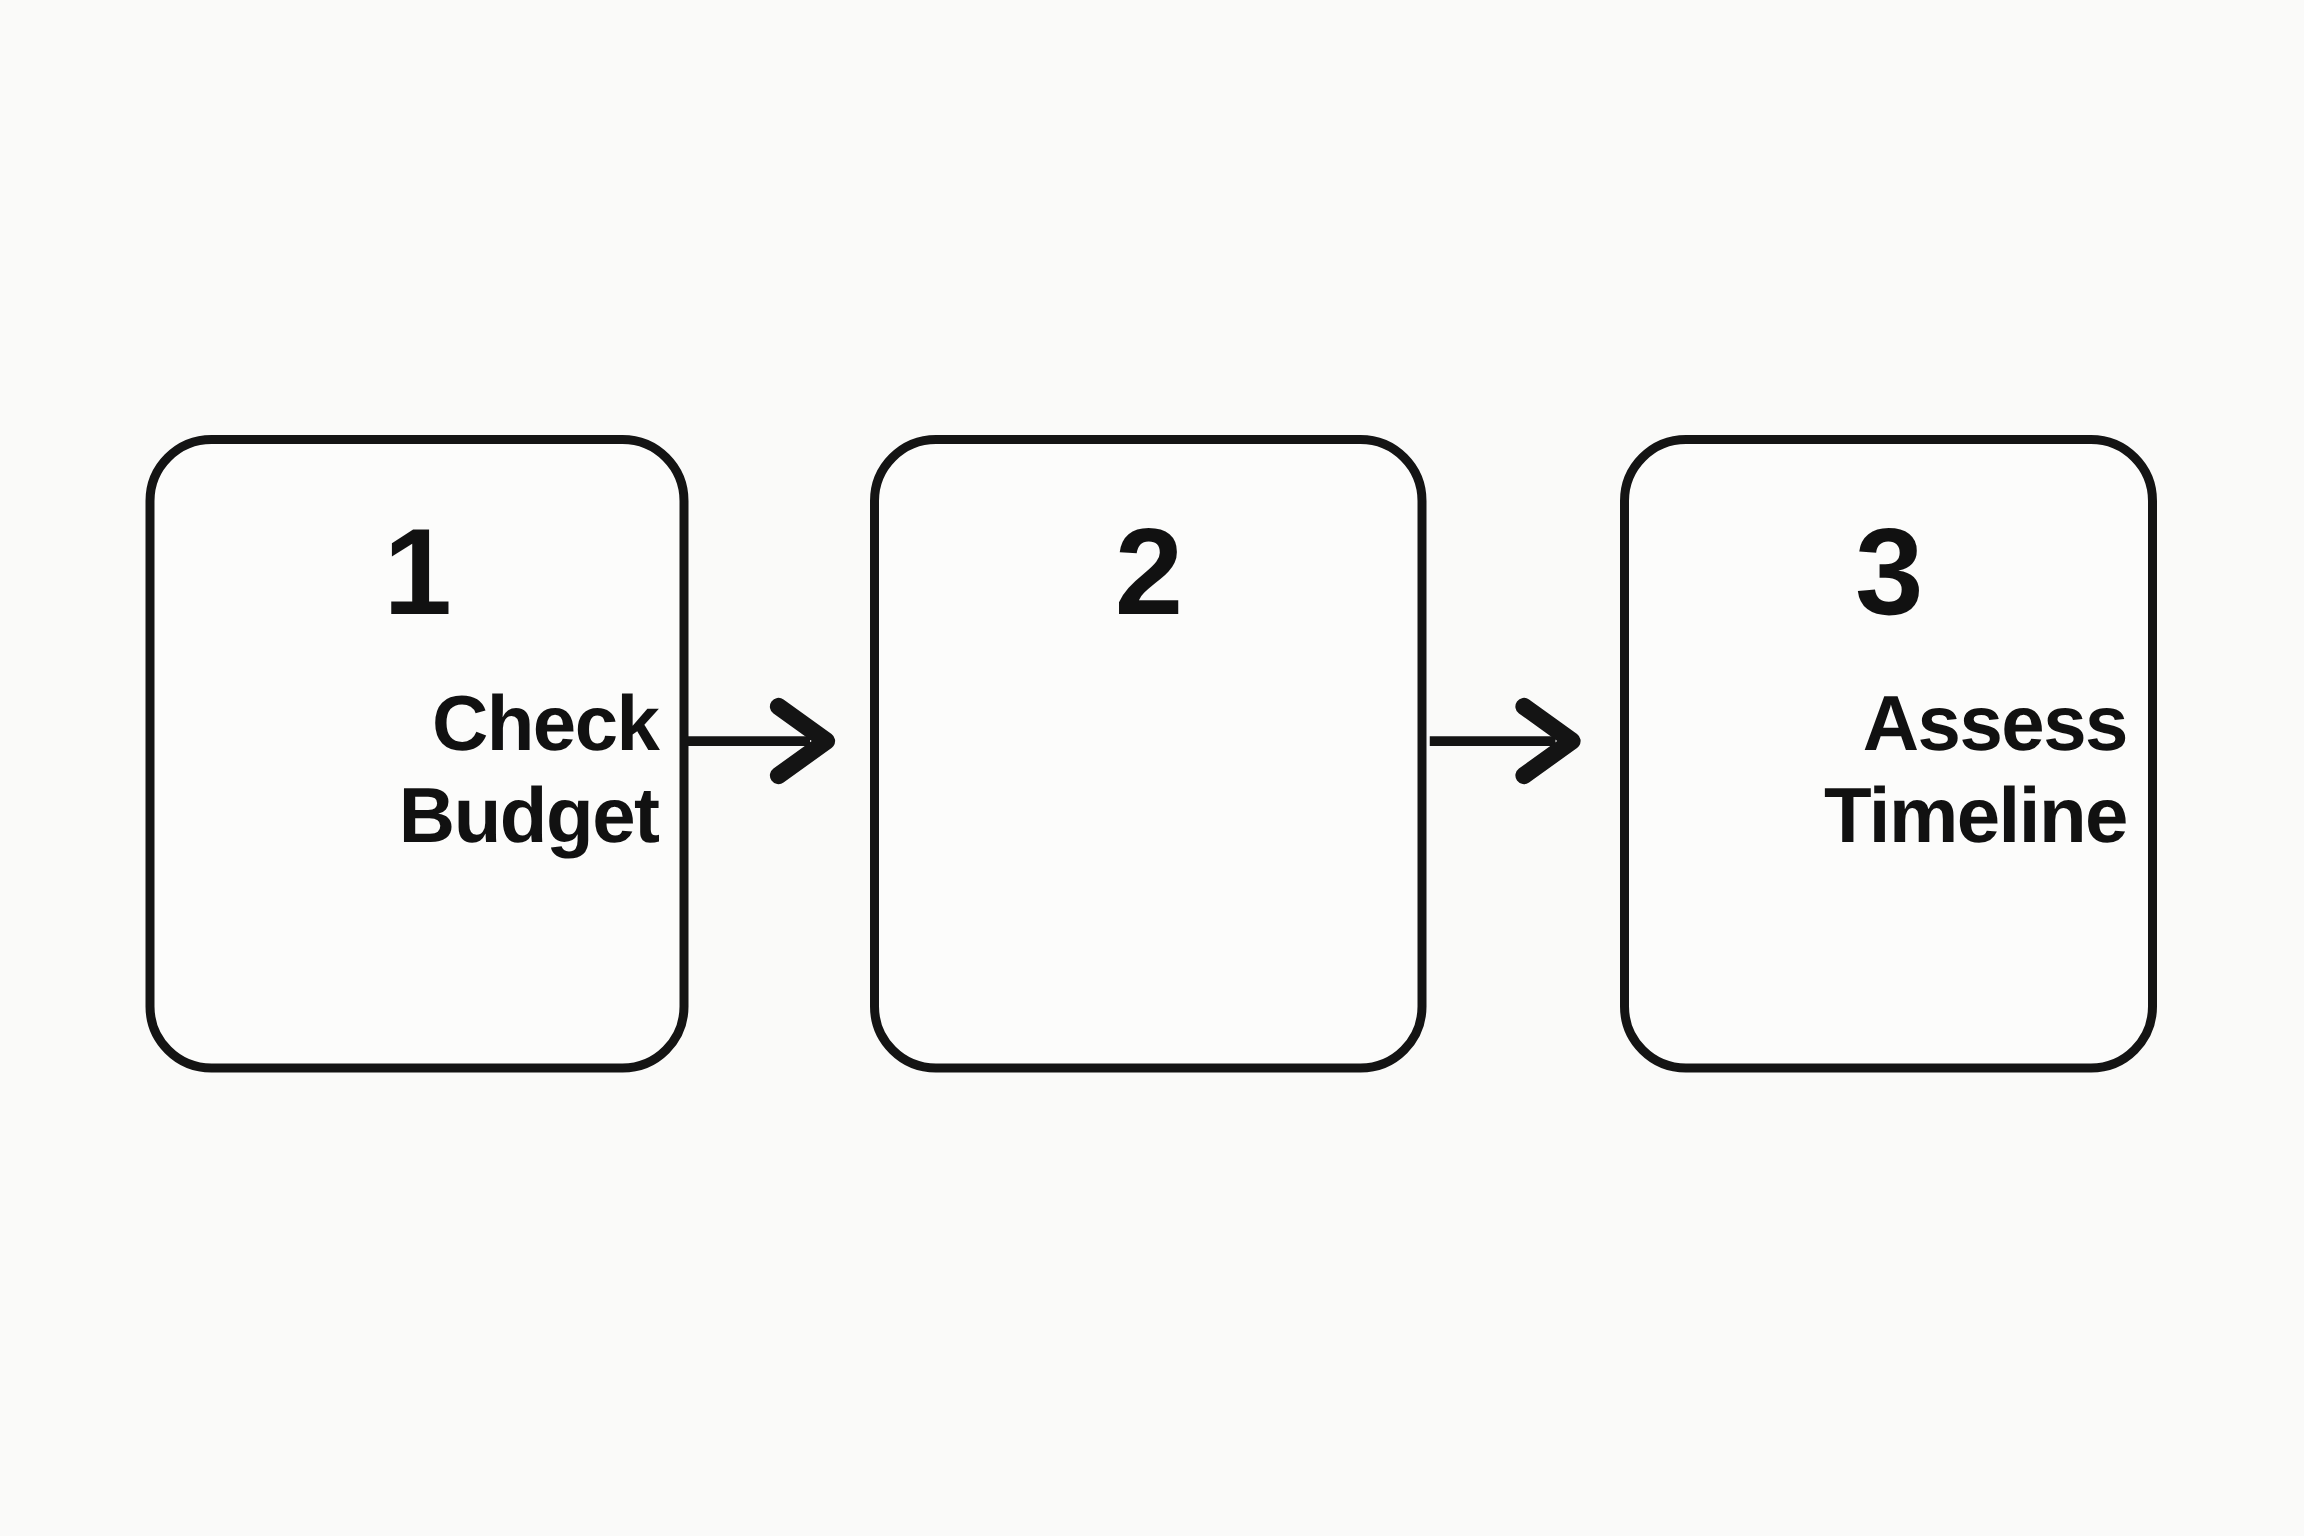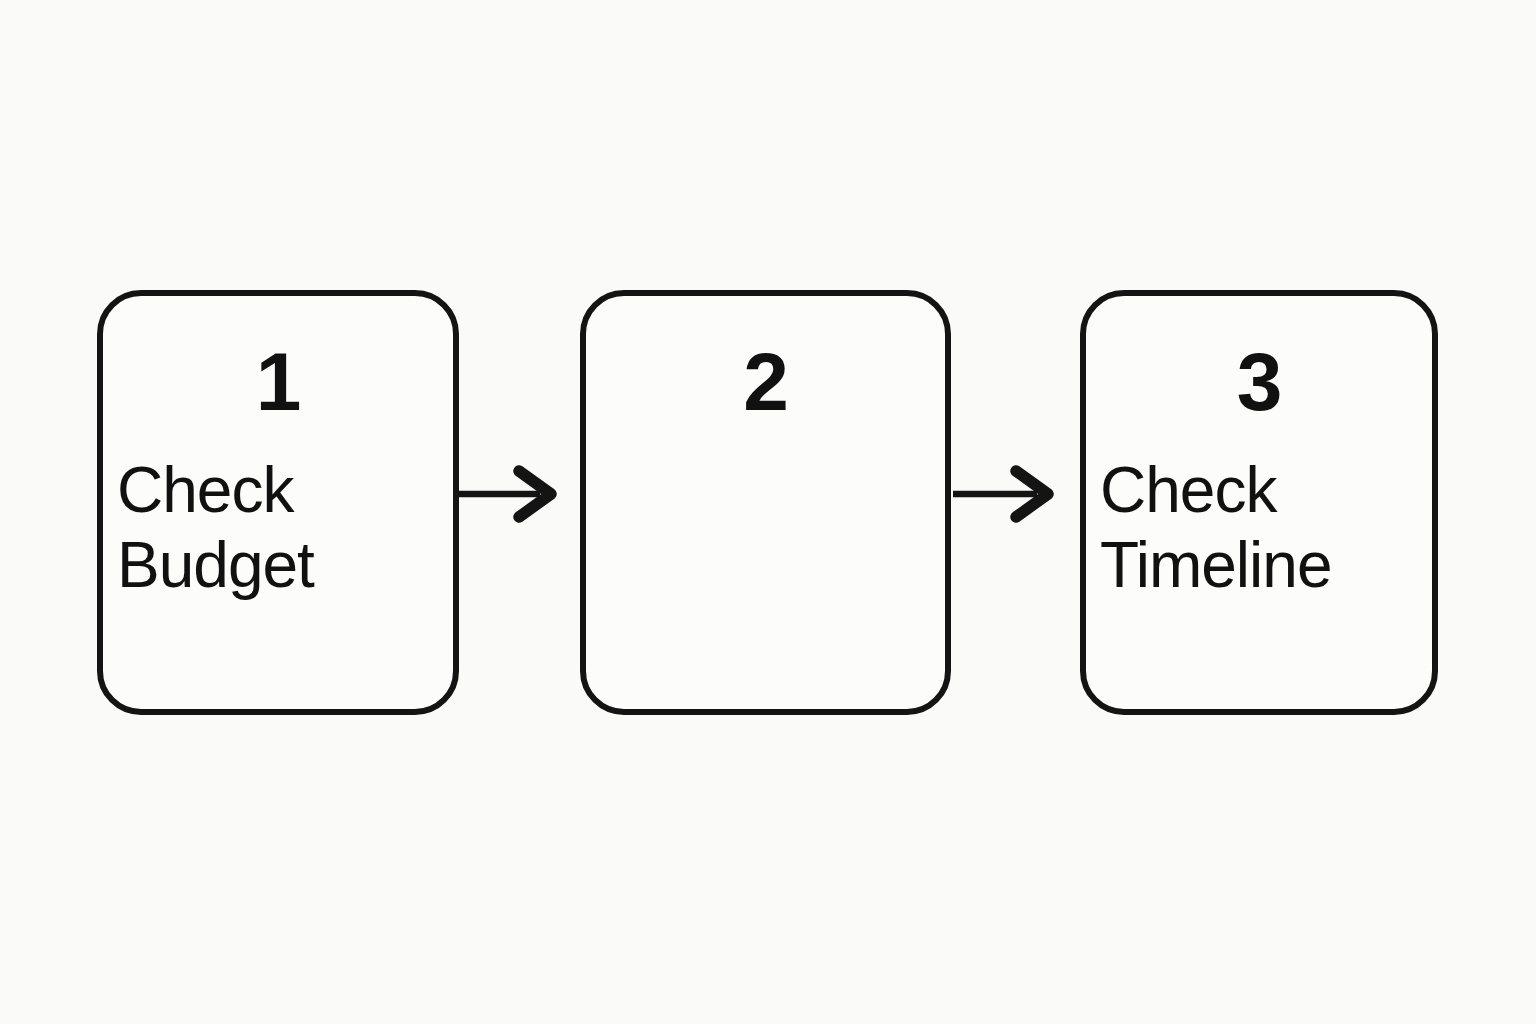--- a/index.html
+++ b/index.html
@@ -38,26 +38,26 @@
   .step-number {
     font-size: 82px;
     font-weight: 700;
     line-height: 1.18;
     color: var(--text);
     letter-spacing: -1px;
     text-align: center;
   }
   .step-label {
     margin-top: 22px;
-    font-size: 64px;
-    font-weight: 400;
+    font-size: 52px;
+    font-weight: 700;
     line-height: 1.17;
     color: var(--text);
     letter-spacing: -1px;
-    text-align: left;
+    text-align: right;
   }
   .arrow {
     position: absolute;
     top: 458px;
     width: 102px;
     height: 72px;
   }
   .arrow.pos-1 { left: 456px; }
   .arrow.pos-2 { left: 953px; }
   .arrow svg { display: block; width: 100%; height: 100%; }
@@ -88,16 +88,16 @@
 
   <div class="arrow pos-2">
     <svg viewBox="0 0 102 72" xmlns="http://www.w3.org/2000/svg">
       <line class="shaft" x1="0" y1="36" x2="84" y2="36"></line>
       <polyline class="head" points="63,13 95,36 63,59"></polyline>
     </svg>
   </div>
 
   <div class="step-box pos-3">
     <div class="step-number">3</div>
-    <div class="step-label">Check Timeline</div>
+    <div class="step-label">Assess Timeline</div>
   </div>
 
 </div>
 
 </body></html>

